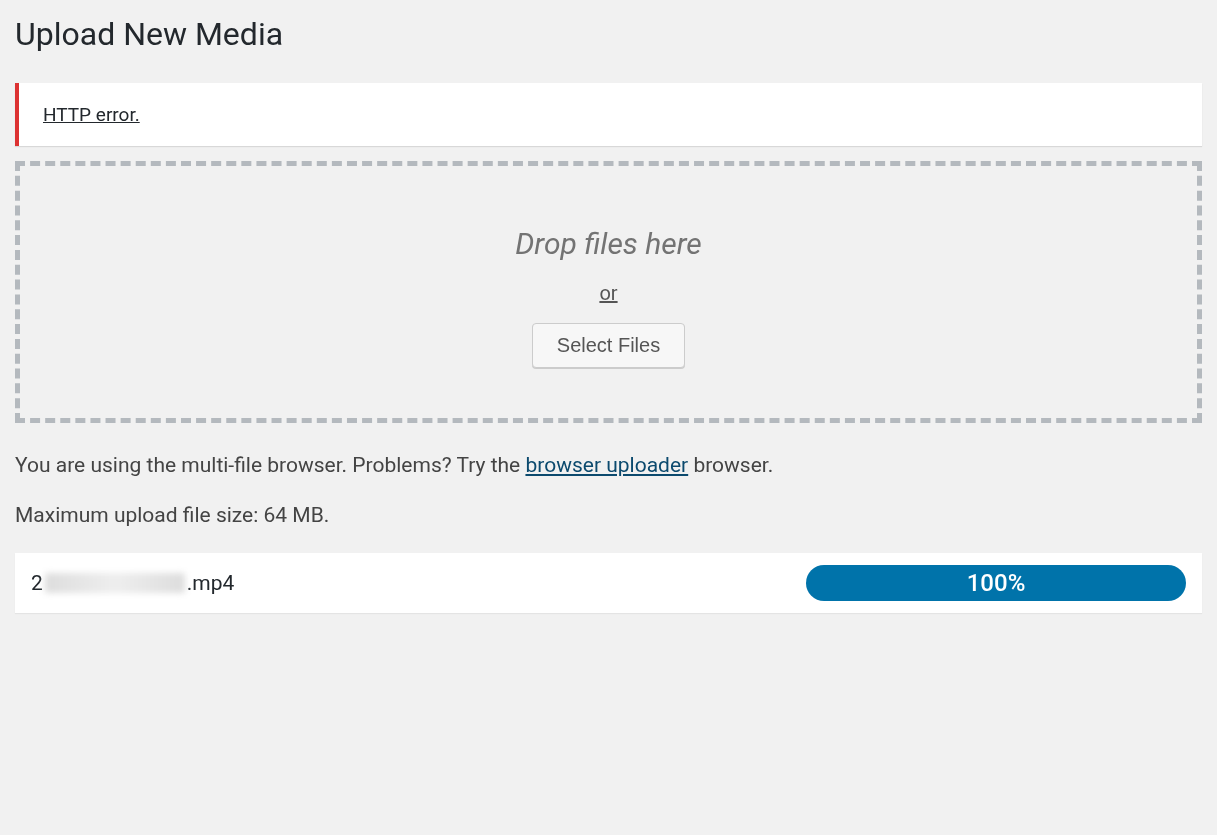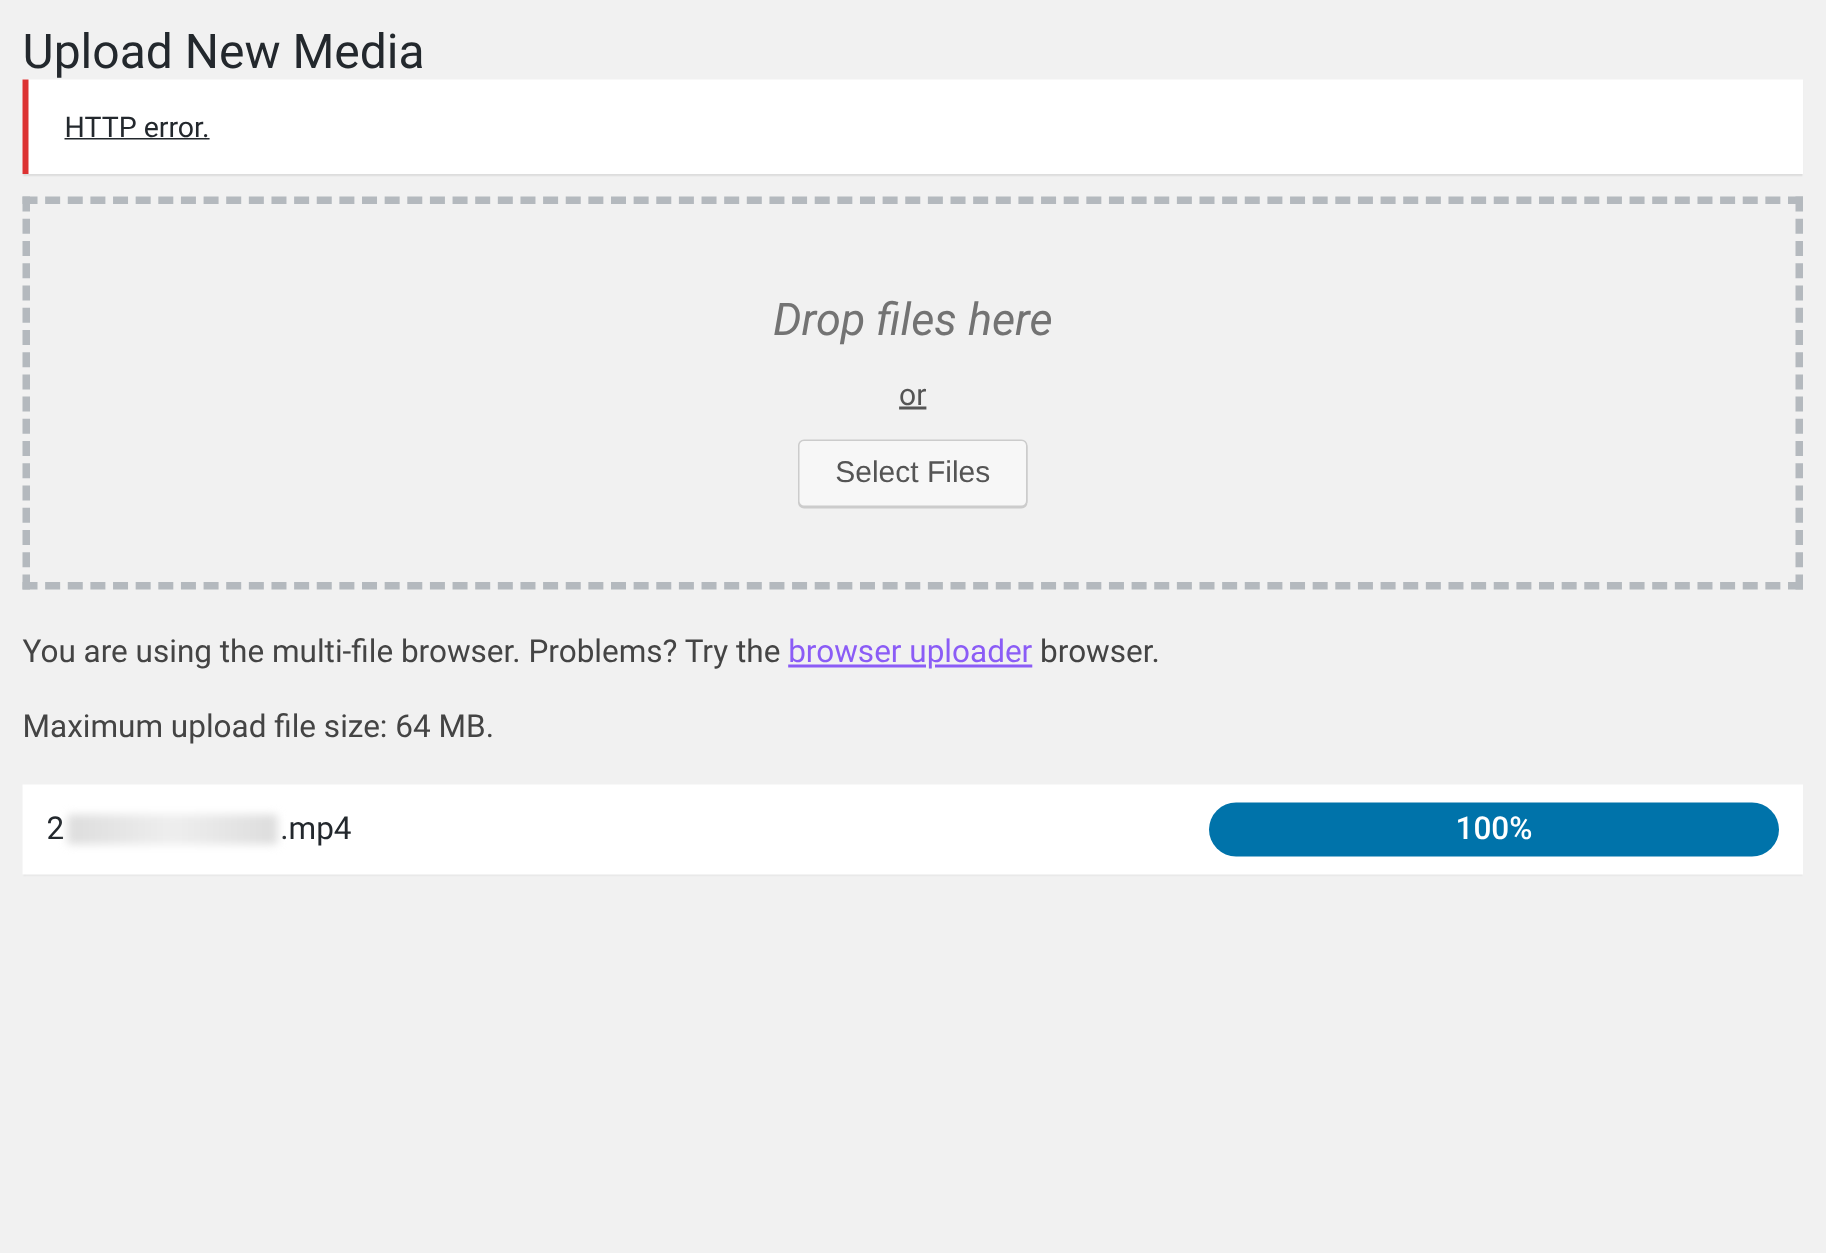--- a/index.html
+++ b/index.html
@@ -11,20 +11,21 @@
       font-family: -apple-system, BlinkMacSystemFont, "Segoe UI", Roboto, sans-serif;
       background: #f1f1f1;
       color: #23282d;
       padding: 15px;
       width: 1217px;
     }
     .page-title {
       font-size: 32px;
       font-weight: 400;
       color: #23282d;
+      margin-bottom: 30px;
     }
     .error-notice {
       background: #fff;
       border-left: 4px solid #dc3232;
       box-shadow: 0 1px 1px 0 rgba(0,0,0,0.1);
       padding: 20px 24px;
       margin-bottom: 15px;
       text-decoration: underline;
     }
     .error-notice p {
@@ -60,21 +61,21 @@
       cursor: pointer;
       box-shadow: 0 1px 0 #ccc;
       text-align: right;
     }
     .info-text {
       font-size: 21px;
       color: #444;
       margin-bottom: 26px;
     }
     .browser-uploader-link {
-      color: #8b5cf6;
+      color: #0c4a6e;
       text-decoration: underline;
       cursor: pointer;
     }
     .upload-row {
       background: #fff;
       display: flex;
       align-items: center;
       justify-content: space-between;
       padding: 12px 16px;
       box-shadow: 0 1px 1px 0 rgba(0,0,0,0.05);
@@ -96,21 +97,21 @@
     }
     .progress-bar {
       width: 380px;
       height: 36px;
       background: #0073aa;
       border-radius: 18px;
       display: flex;
       align-items: center;
       justify-content: center;
       color: #fff;
-      font-size: 21px;
+      font-size: 24px;
       font-weight: 500;
     }
   </style>
 </head>
 <body>
 
 <h1 class="page-title">Upload New Media</h1>
 
 <div class="error-notice">
   <p>HTTP error.</p>

